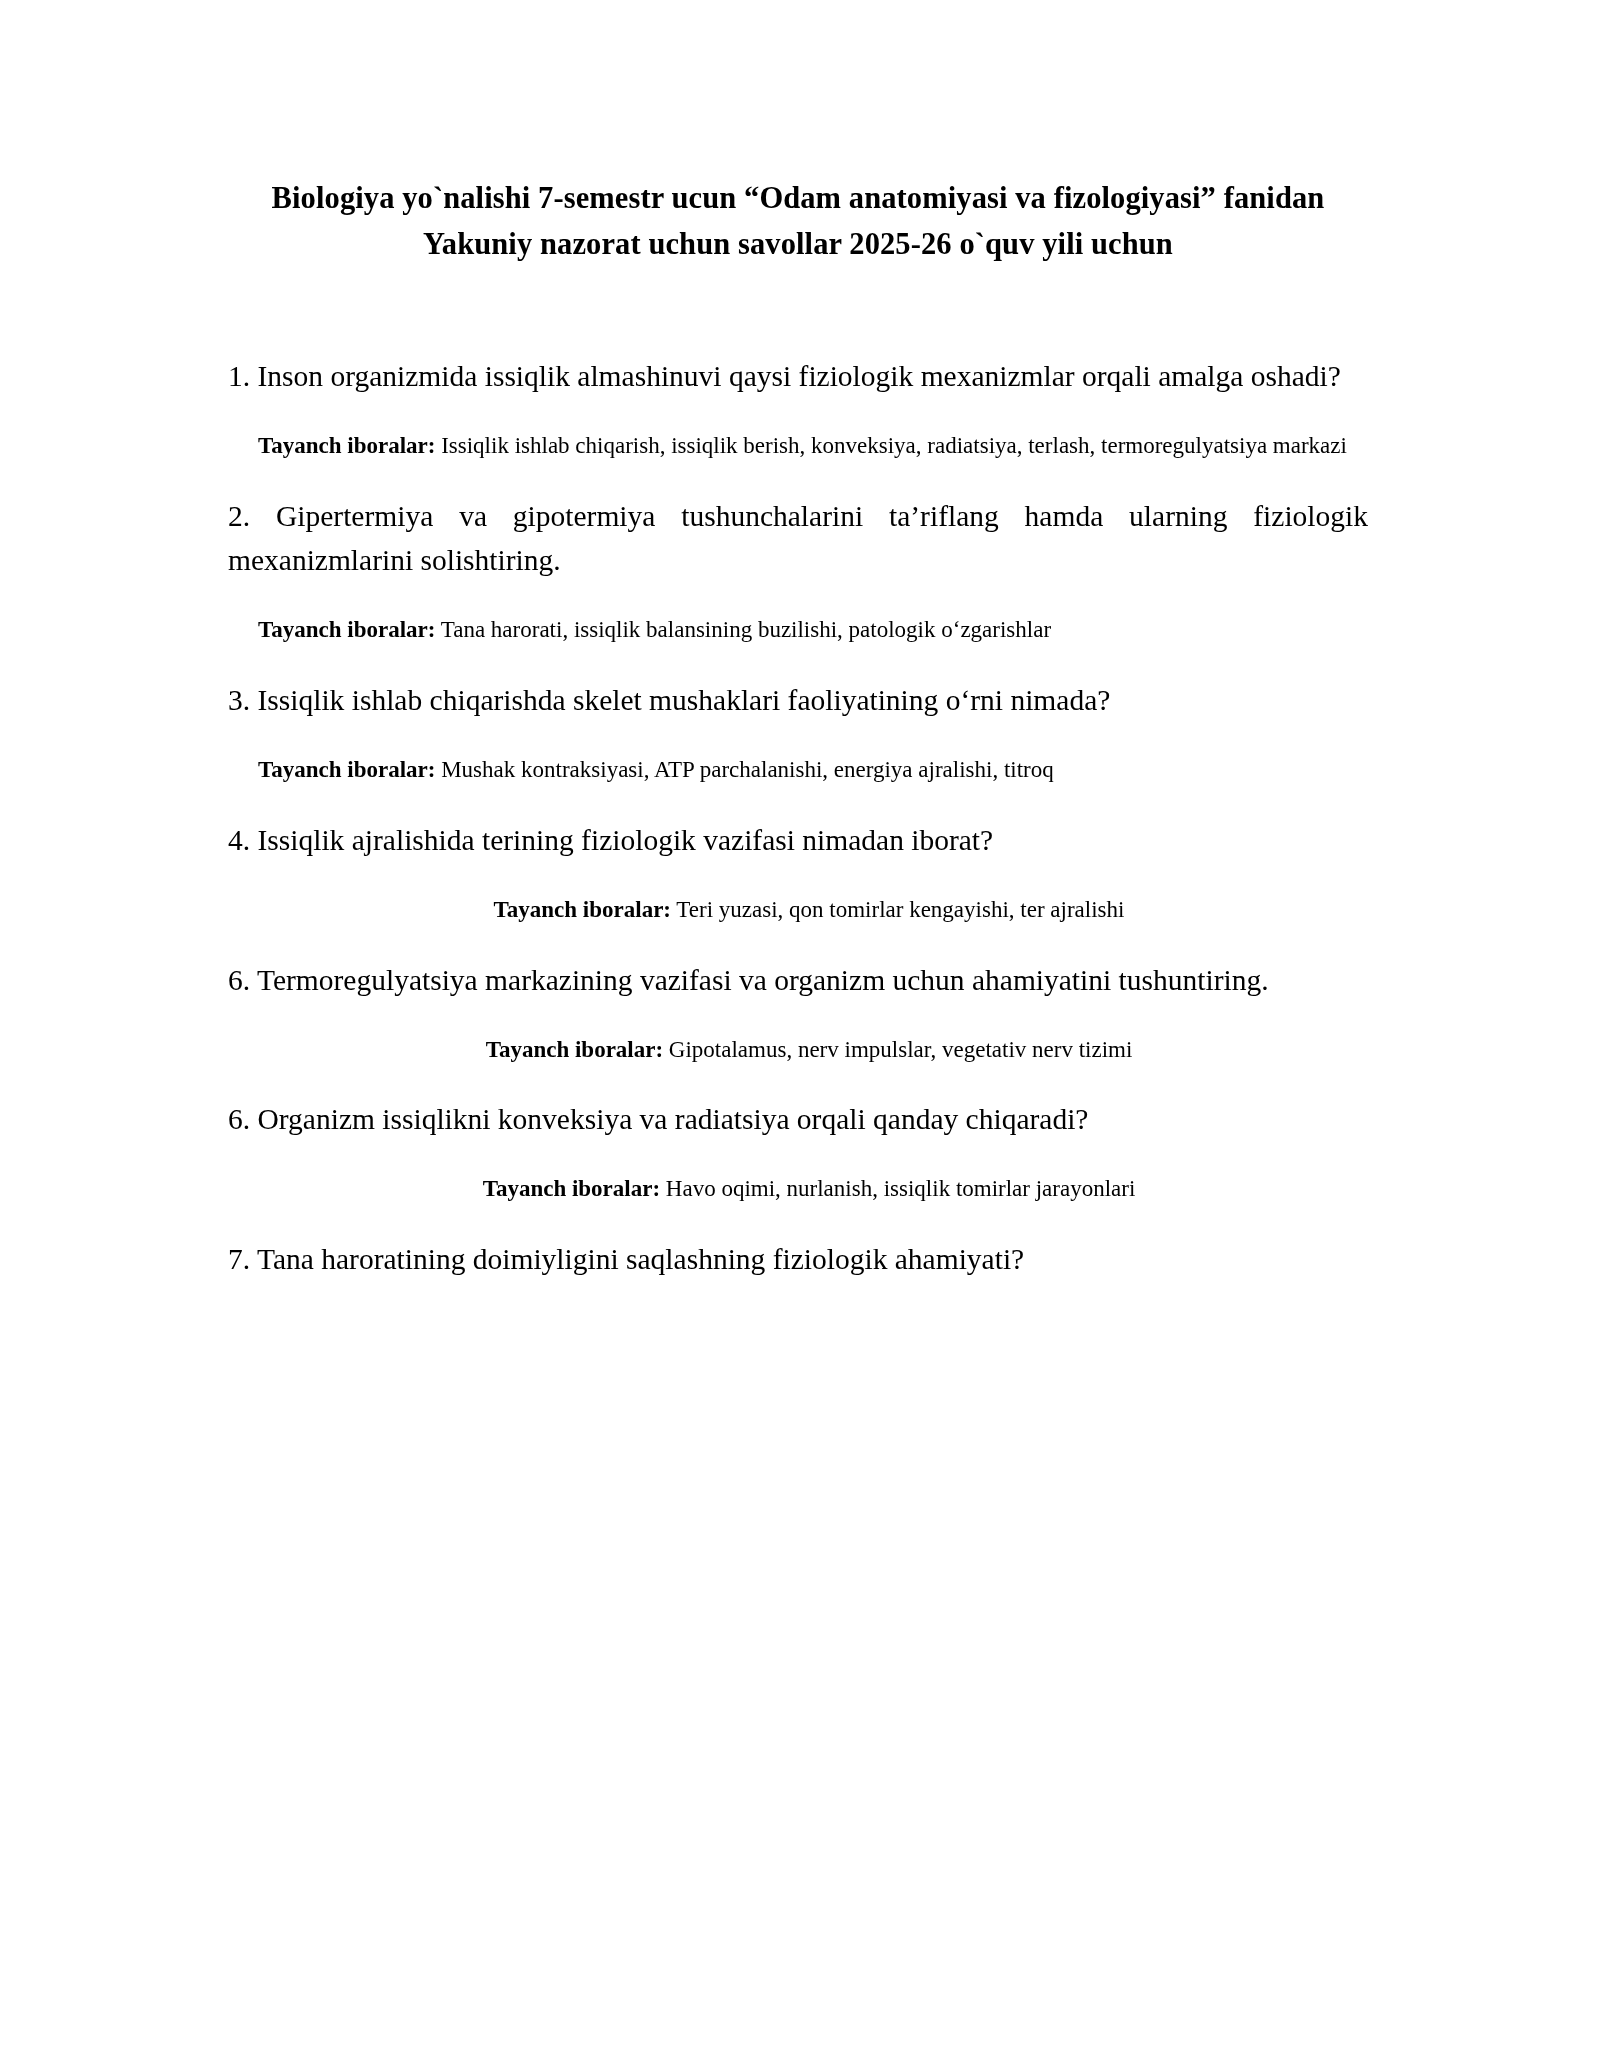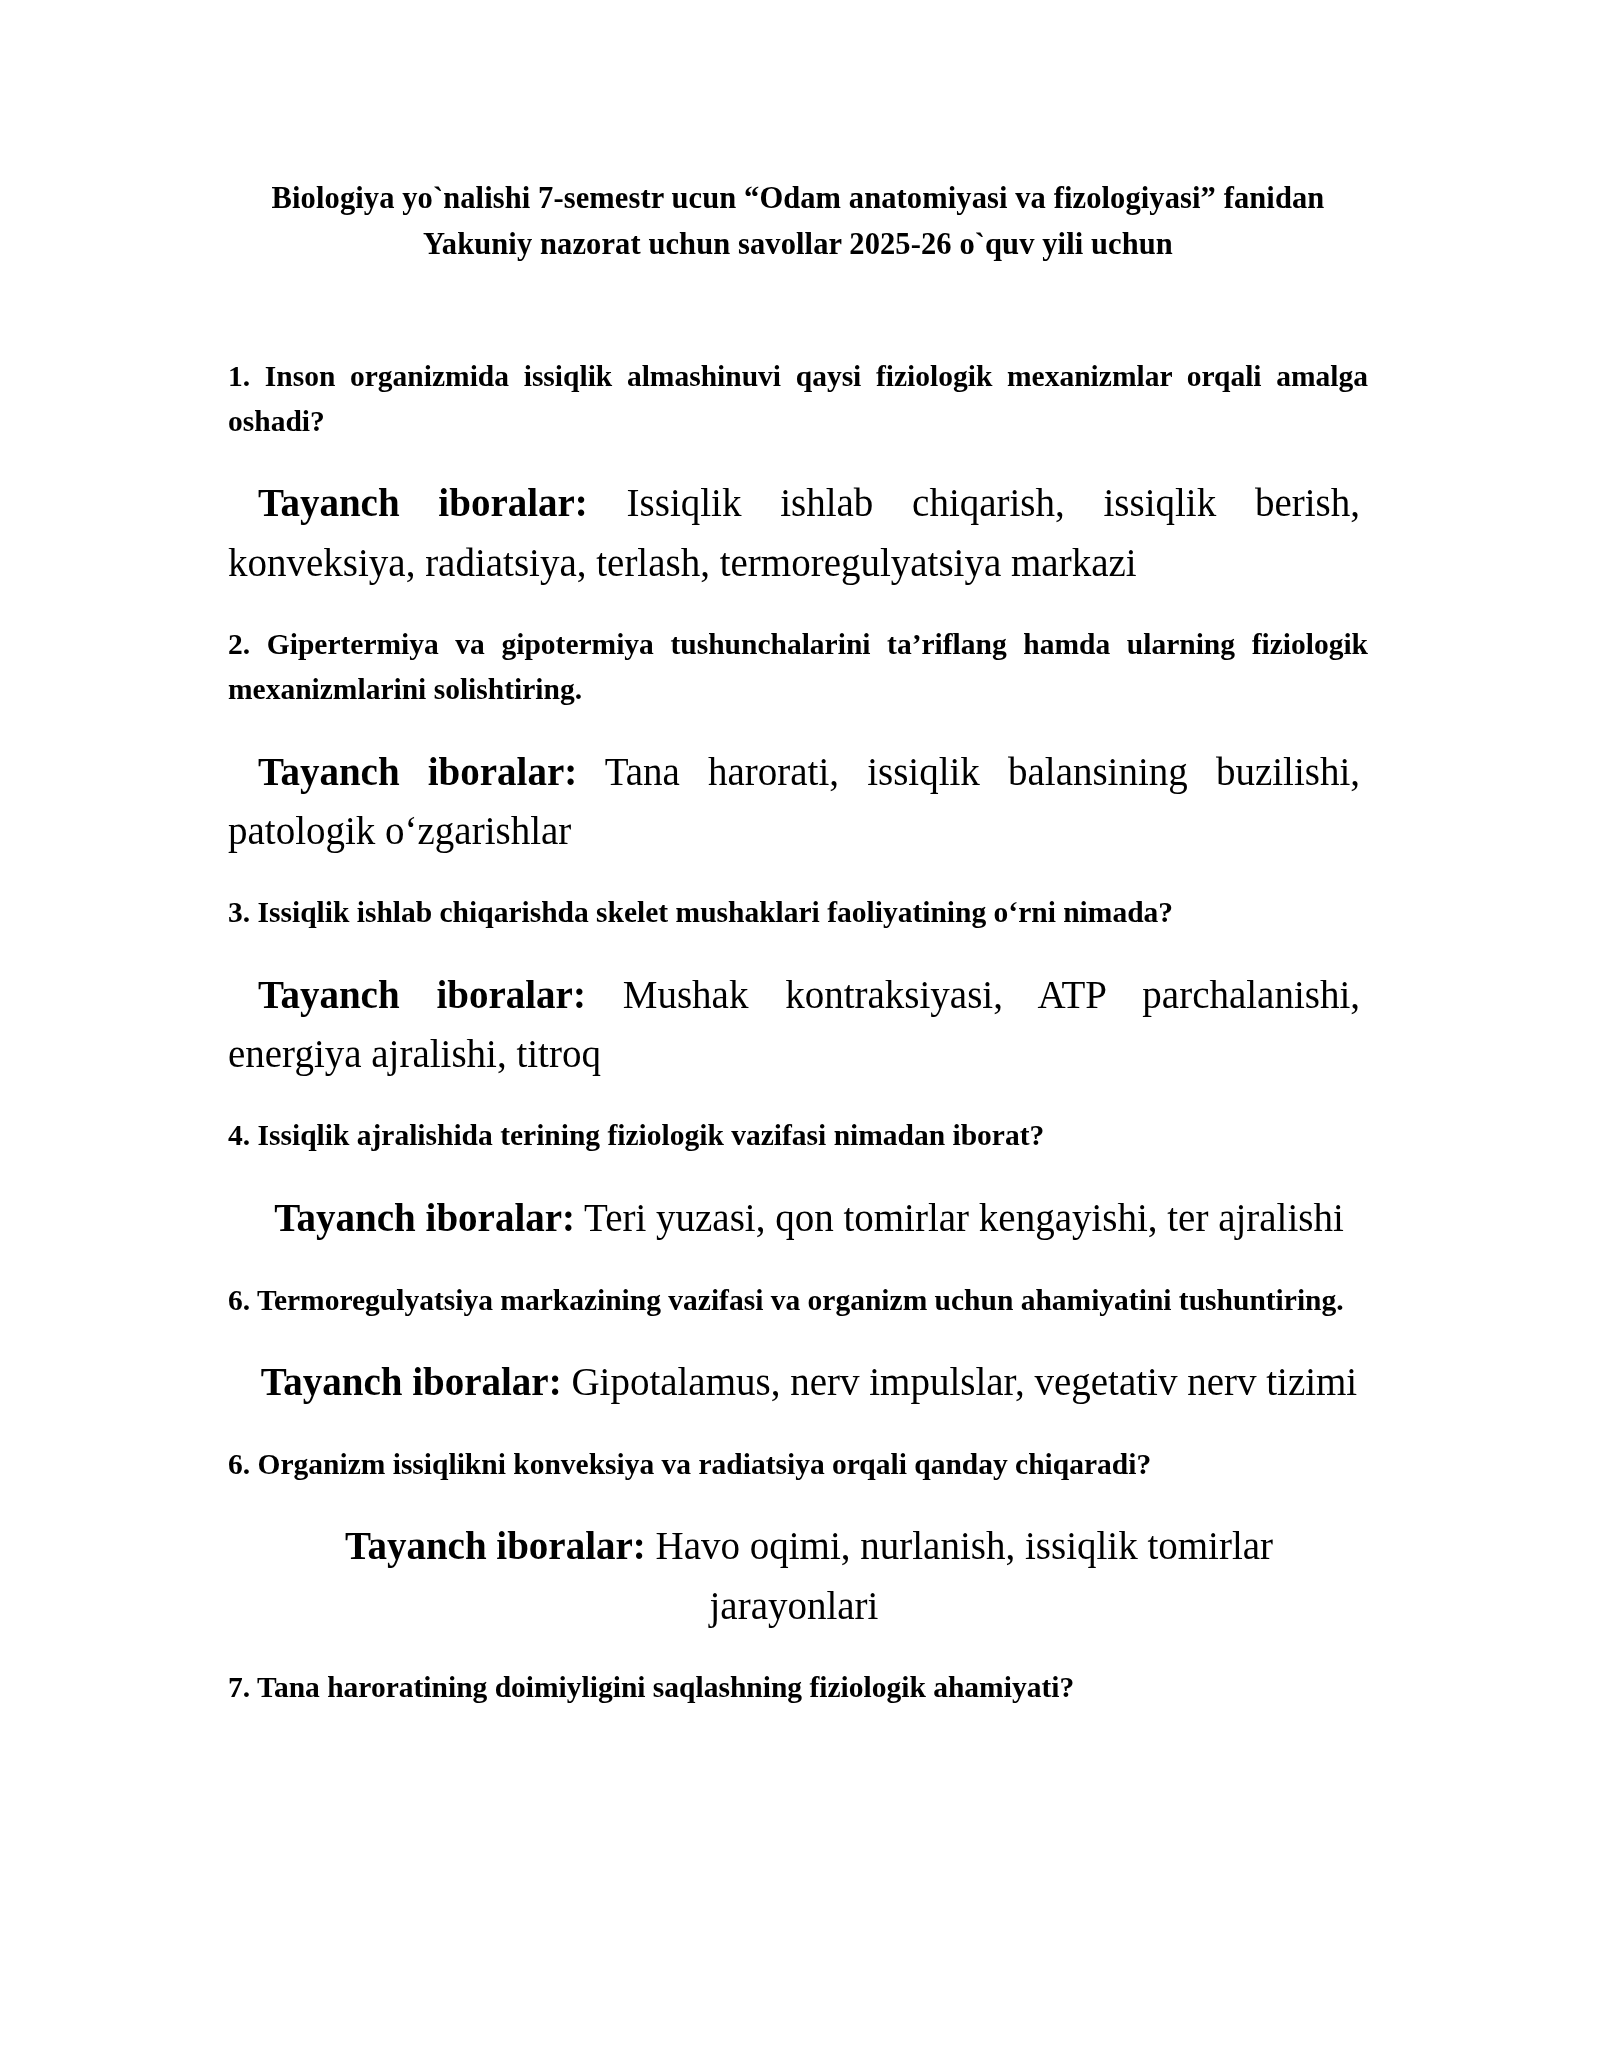--- a/index.html
+++ b/index.html
@@ -37,32 +37,32 @@
     letter-spacing: 0.1px;
     margin: 0 0 0 0;
     padding: 0 6px;
   }
   .title-spacer {
     height: 86px;
   }
   
   .question {
     font-size: 29.5px;
-    font-weight: bold;
+    font-weight: normal;
     line-height: 1.52;
     text-align: justify;
     text-justify: inter-word;
     margin: 0 0 30px 0;
   }
   .question.q-left {
     text-align: left;
   }
   
   .keywords {
-    font-size: 39px;
+    font-size: 23px;
     font-weight: normal;
     line-height: 1.52;
     text-align: justify;
     text-justify: inter-word;
     margin: 0 8px 30px 0;
     text-indent: 30px;
   }
   .keywords.kw-left {
     text-align: center;
   }

